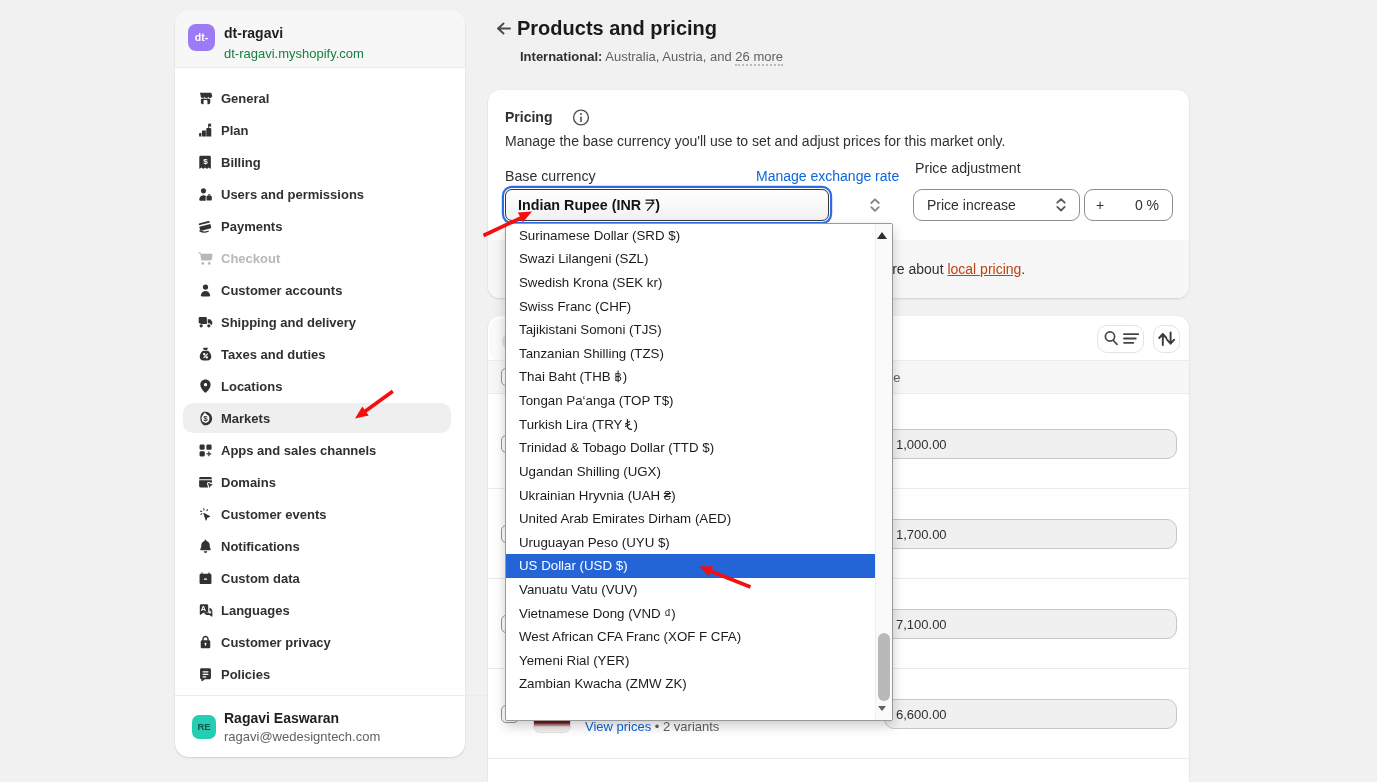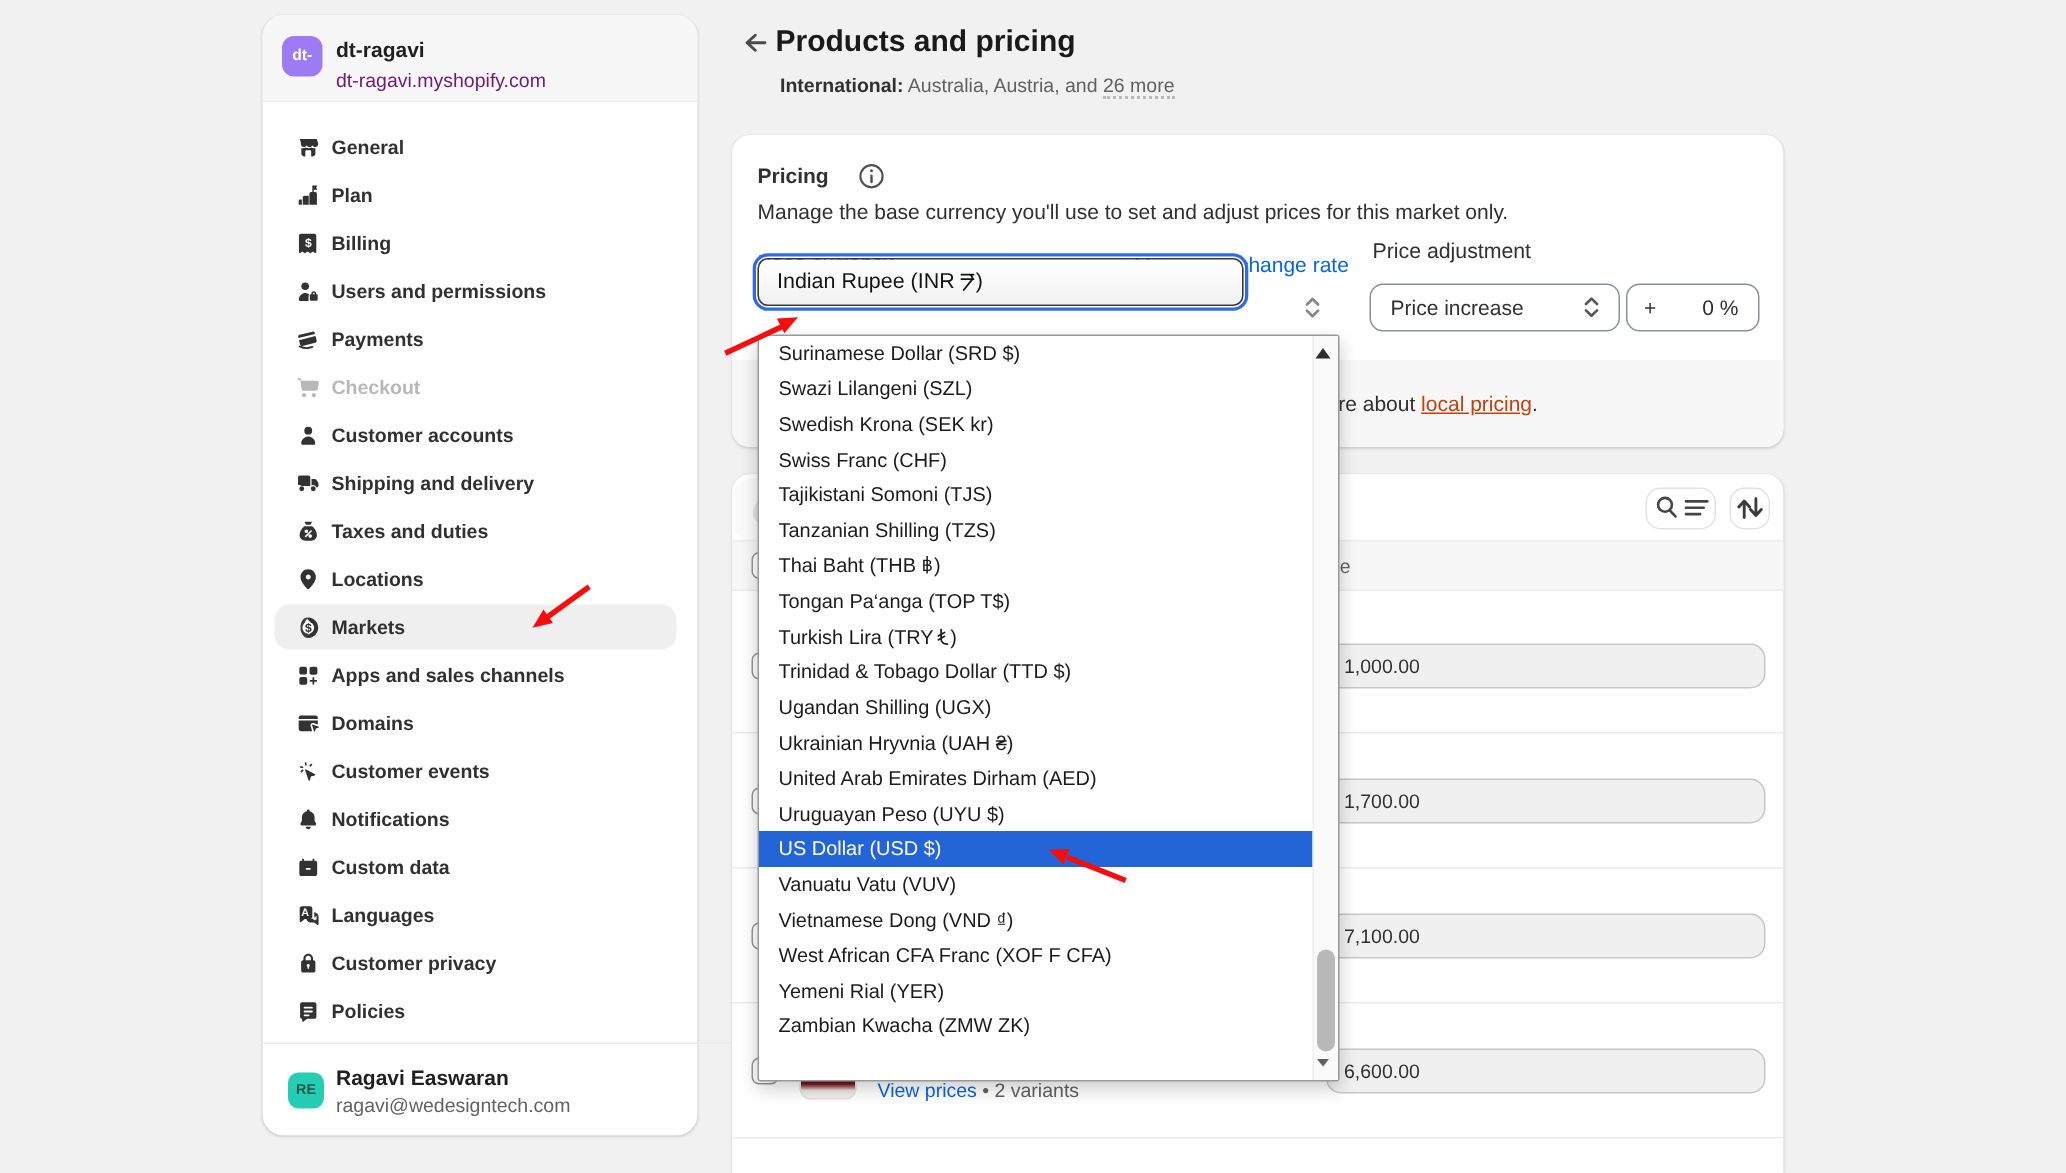--- a/index.html
+++ b/index.html
@@ -4,21 +4,21 @@
 <style>
   * { margin:0; padding:0; box-sizing:border-box; }
   html,body { width:1377px; height:782px; background:#f1f1f1; font-family:"Liberation Sans",sans-serif; overflow:hidden; position:relative; }
   .abs { position:absolute; }
   .card { position:absolute; background:#fff; border-radius:14px; box-shadow:0 1px 2px rgba(26,26,26,.14), 0 0 1px rgba(26,26,26,.08); }
   
   #sidebar { left:175px; top:10px; width:290px; height:747px; }
   #sbhead { position:absolute; left:0; top:0; width:290px; height:58px; background:#f7f7f7; border-bottom:1px solid #ebebeb; border-radius:14px 14px 0 0; }
   #sbhead .av { position:absolute; left:13px; top:14px; width:27px; height:27px; border-radius:8px; background:#9d7bf5; color:#fff; font-size:10.5px; font-weight:700; text-align:center; line-height:27px; }
   #sbhead .nm { position:absolute; left:49px; top:15px; font-size:14px; font-weight:700; color:#1f1f1f; }
-  #sbhead .dom { position:absolute; left:49px; top:35.5px; font-size:13px; color:#701a75; }
+  #sbhead .dom { position:absolute; left:49px; top:35.5px; font-size:13px; color:#15803d; }
   .mi { position:absolute; left:8px; width:268px; height:30px; border-radius:10px; }
   .mi.on { background:#efefef; }
   .mi svg { position:absolute; left:14px; top:6.5px; }
   .mi .t { position:absolute; left:38px; top:50%; transform:translateY(-50%); font-size:13px; font-weight:600; color:#303030; white-space:nowrap; }
   .mi.dis .t { color:#b8b8b8; }
   #sbfoot { position:absolute; left:0; top:685px; width:316px; height:62px; border-top:1px solid #ebebeb; }
   #sbfoot .av { position:absolute; left:17px; top:19px; width:24px; height:24px; border-radius:7px; background:#25cdb5; color:#135848; font-size:9.5px; font-weight:700; text-align:center; line-height:24px; }
   #sbfoot .nm { position:absolute; left:49px; top:14px; font-size:14px; font-weight:700; color:#1f1f1f; }
   #sbfoot .em { position:absolute; left:49px; top:33px; font-size:13px; color:#616161; }
   
@@ -26,21 +26,21 @@
   #subtt { left:520px; top:49px; font-size:13px; color:#616161; }
   #subtt b { color:#303030; font-weight:700; }
   #subtt .more { border-bottom:2px dotted #b9b9b9; padding-bottom:0px; }
   
   #pcard { left:488px; top:90px; width:701px; height:208px; border-radius:12px; }
   #bfoot { position:absolute; left:0; top:150px; width:701px; height:58px; background:#f7f7f7; border-radius:0 0 12px 12px; overflow:hidden; }
   #bfoot .tx { position:absolute; left:345px; top:21px; font-size:14px; color:#303030; white-space:nowrap; }
   #bfoot .tx a { color:#c2410c; text-decoration:underline; }
   .lbl { position:absolute; font-size:14.2px; color:#303030; }
   .link { color:#0a66dd; }
-  .selbig { position:absolute; left:505px; top:172px; width:324px; height:31.5px; background:linear-gradient(#ffffff,#f1f1f1); border:1px solid #38383a; border-radius:7px; box-shadow:0 0 0 1px #fff, 0 0 0 3.2px #2e6be4; }
+  .selbig { position:absolute; left:505px; top:189px; width:324px; height:31.5px; background:linear-gradient(#ffffff,#f1f1f1); border:1px solid #38383a; border-radius:7px; box-shadow:0 0 0 1px #fff, 0 0 0 3.2px #2e6be4;font-weight:bold; }
   .selbig .t { position:absolute; left:12px; top:50%; transform:translateY(-50%); font-size:14.3px; color:#141414; }
   .ctl { position:absolute; background:#fff; border:1px solid #8a8f98; border-radius:9px; }
   .ctl .t { position:absolute; left:13px; top:50%; transform:translateY(-50%); font-size:14px; color:#303030; }
   
   #tcard { left:488px; top:316px; width:701px; height:466px; border-radius:12px 12px 0 0; }
   .btn { position:absolute; background:#fff; border:1px solid #e3e3e3; border-radius:10px; }
   #thead { position:absolute; left:0; top:44px; width:701px; height:34px; background:#f7f7f7; border-top:1px solid #ececec; border-bottom:1px solid #ececec; }
   #thead .ht { position:absolute; left:351px; top:9px; font-size:13px; color:#616161; }
   .cb { position:absolute; left:12.5px; width:18px; height:18px; border:1.7px solid #949494; border-radius:5px; background:#fff; }
   .rowline { position:absolute; left:0; width:701px; border-bottom:1px solid #ebebeb; }

